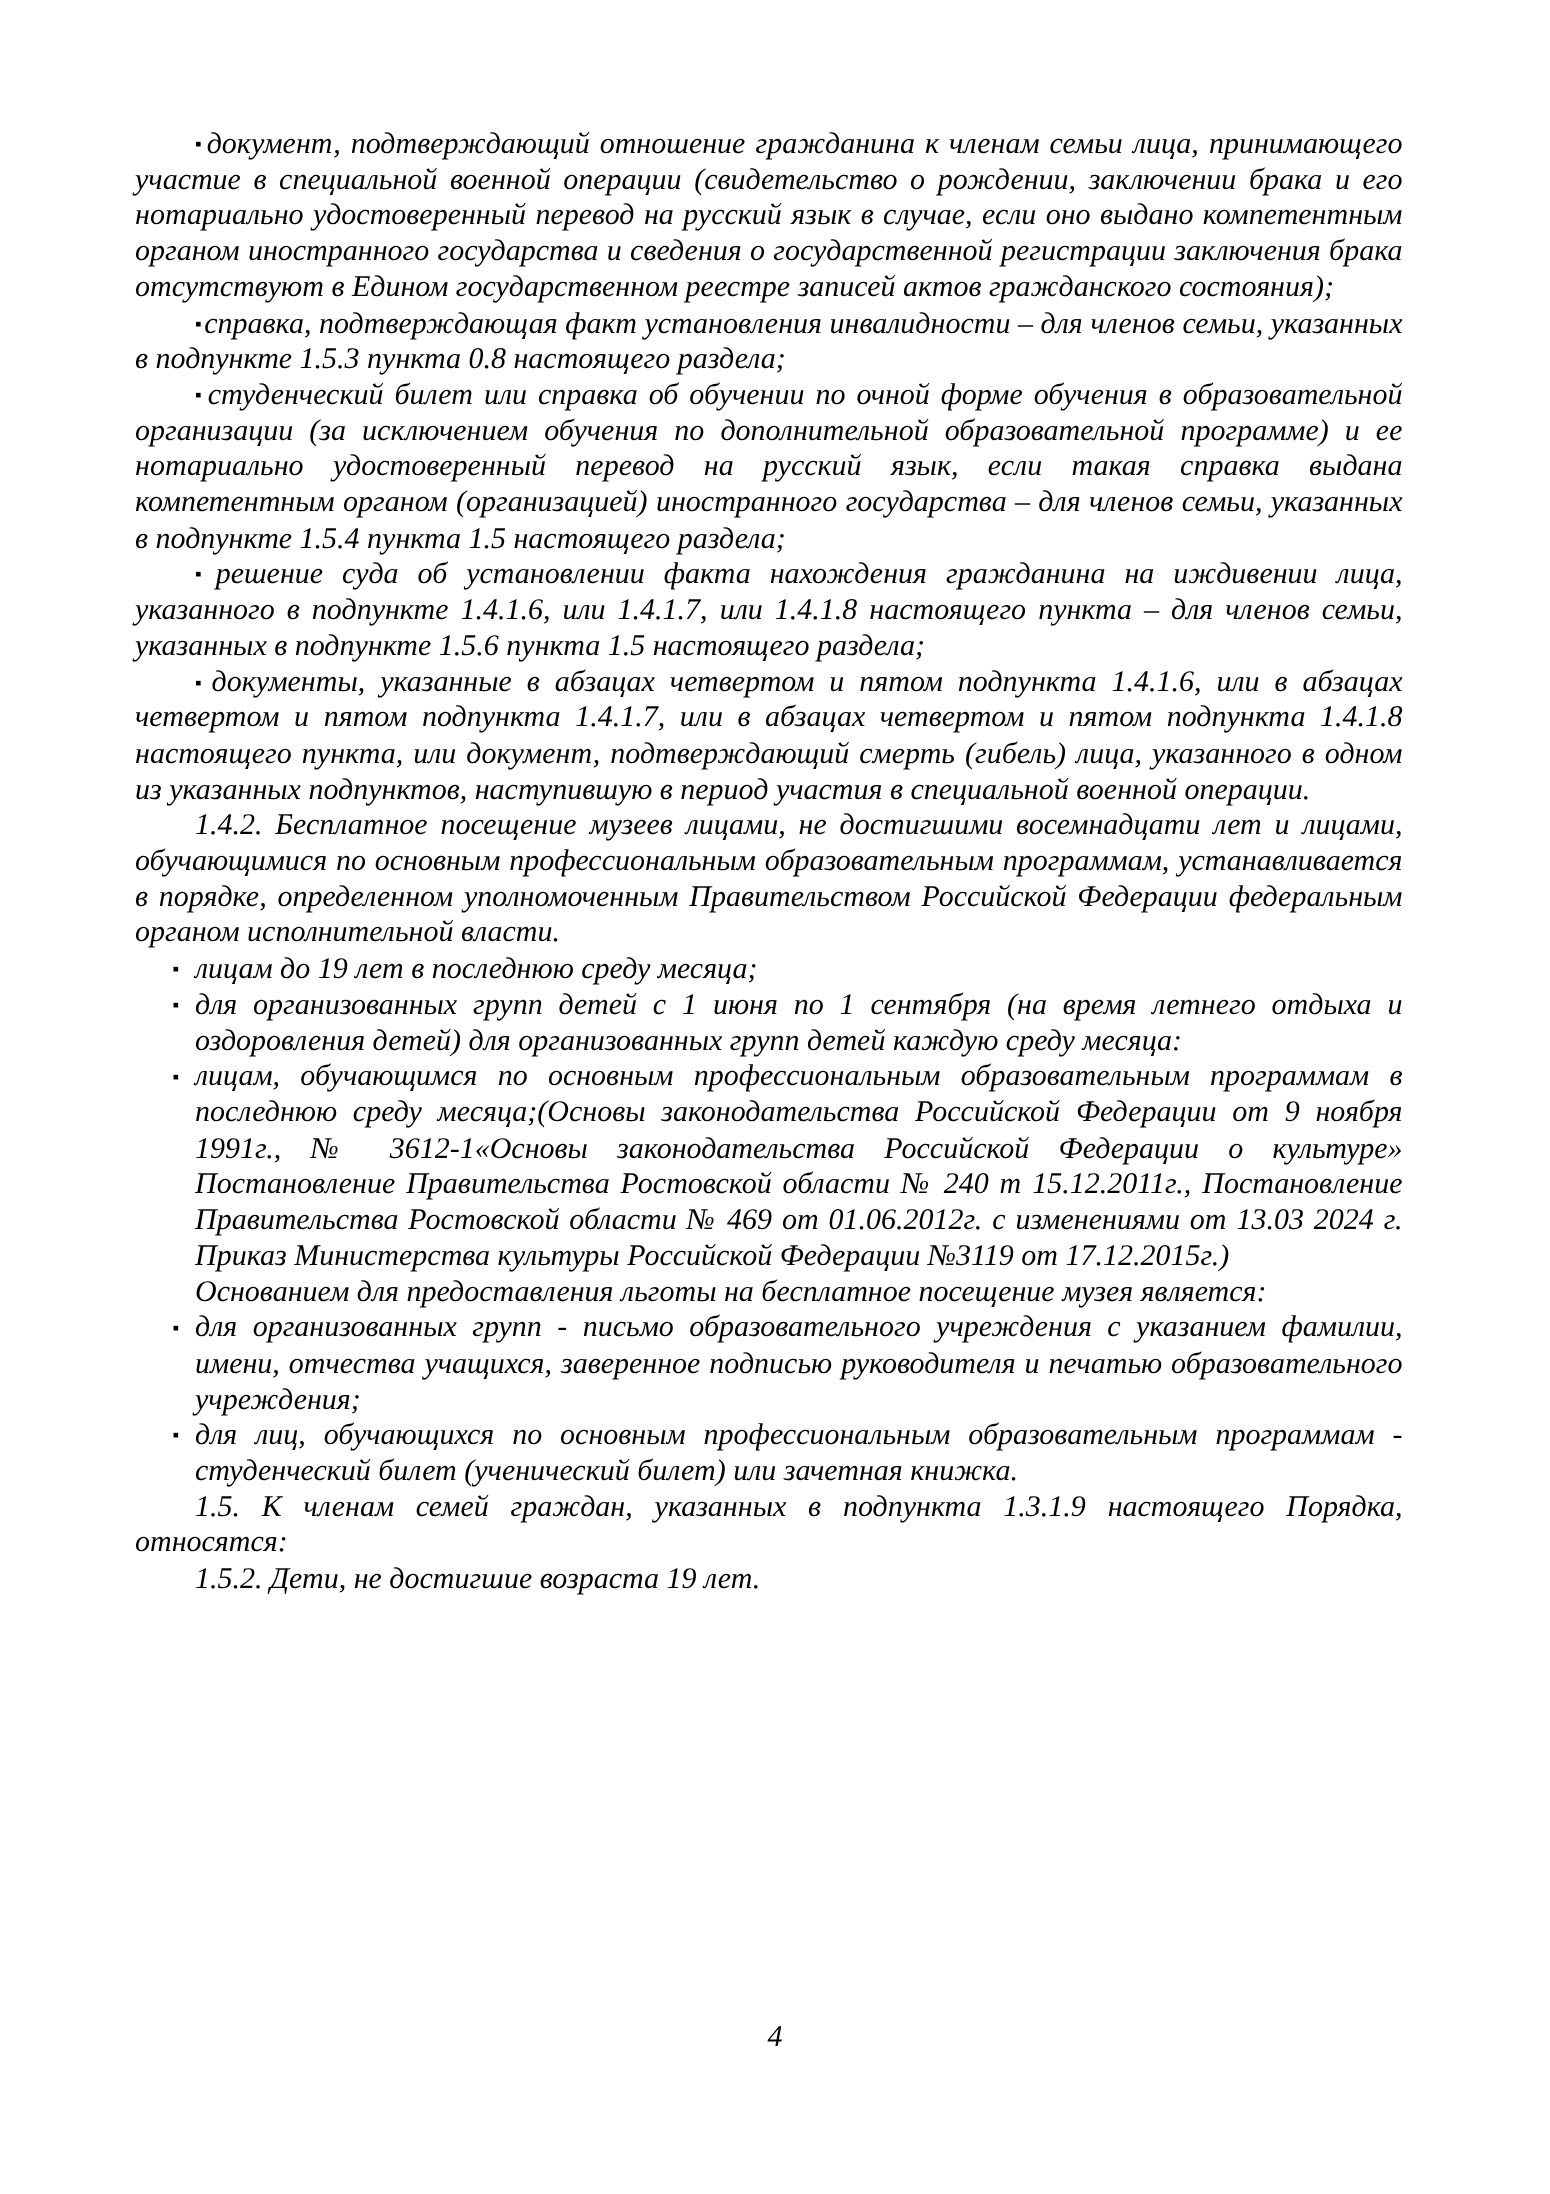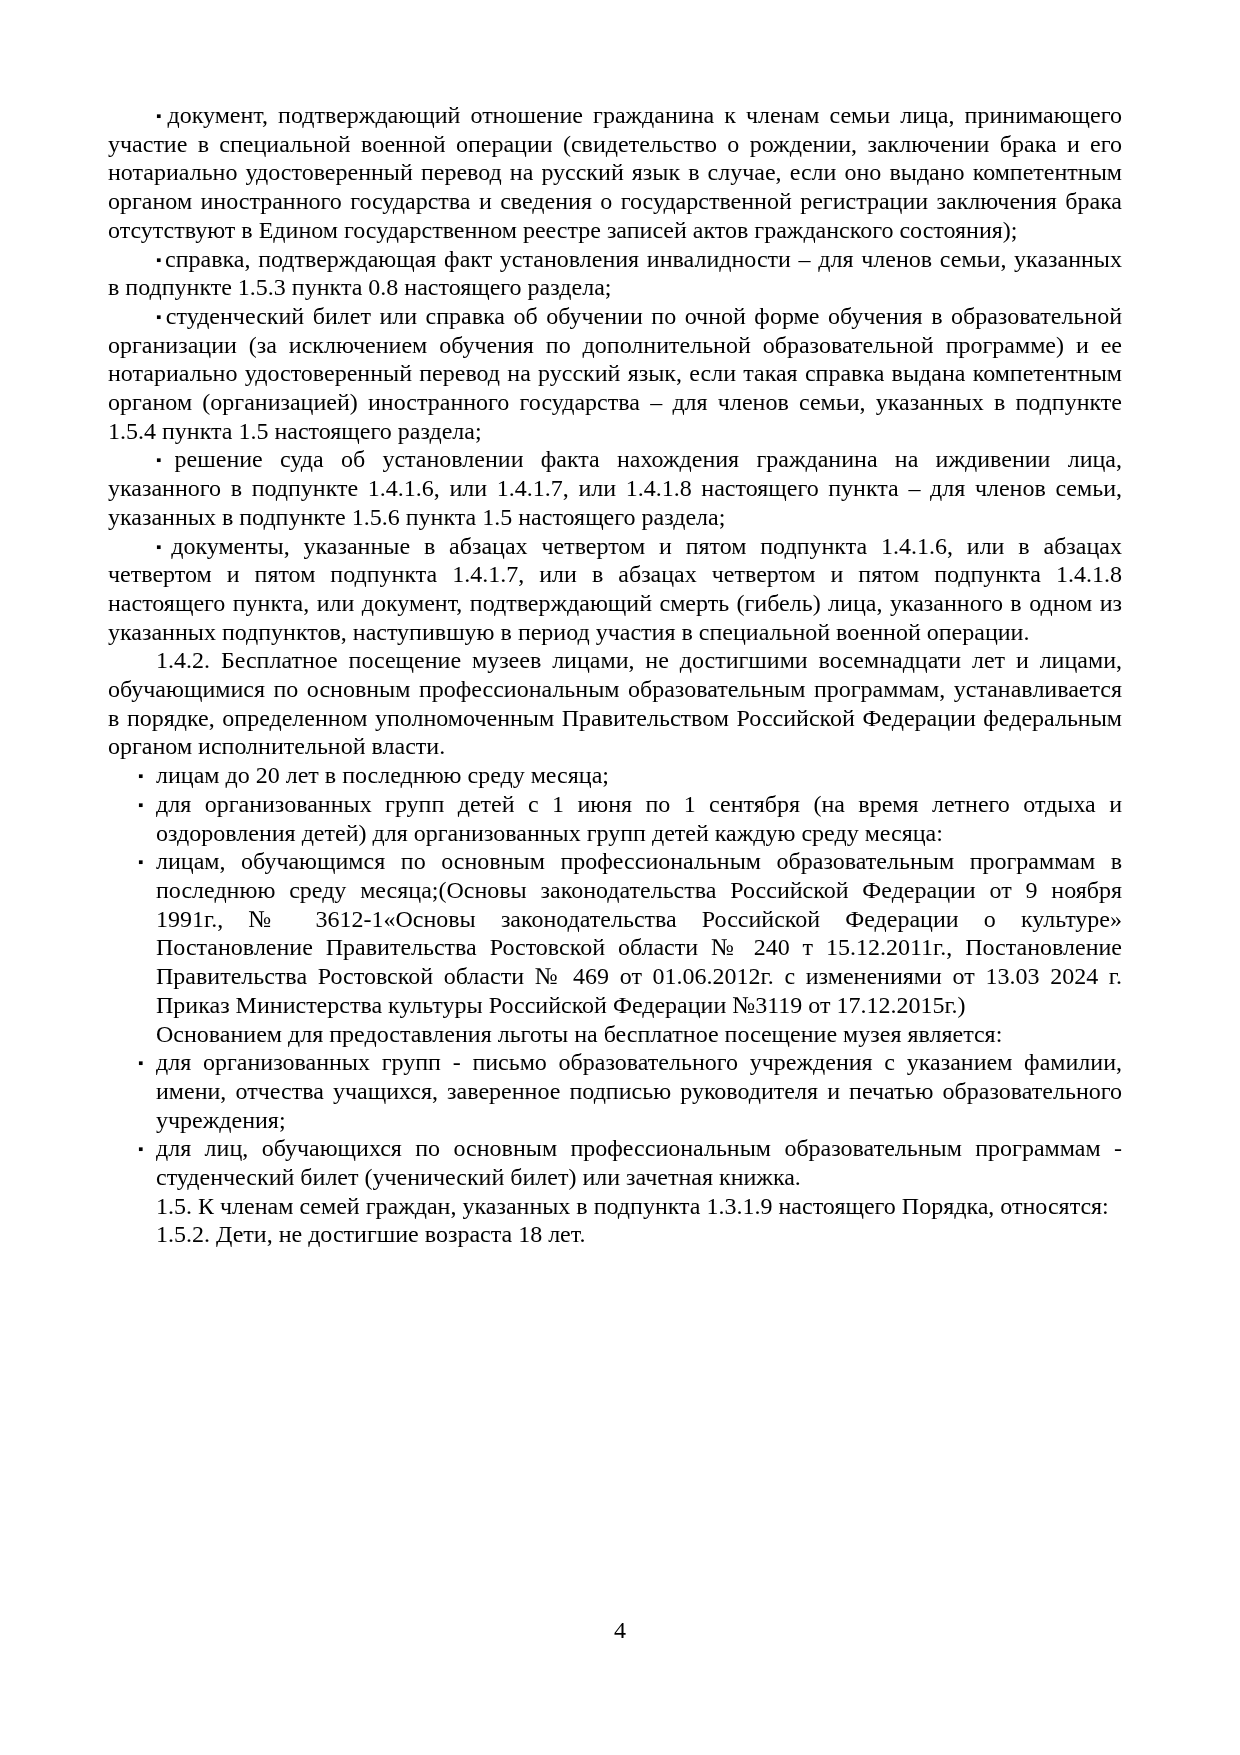--- a/index.html
+++ b/index.html
@@ -8,20 +8,21 @@
     background: #ffffff;
   }
   .page {
     position: relative;
     width: 1240px;
     height: 1755px;
     background: #ffffff;
     color: #000000;
     font-family: "Liberation Serif", "DejaVu Serif", serif;
     overflow: hidden;
+    font-style: italic;
   }
   .content {
     position: absolute;
     left: 108px;
     top: 101px;
     width: 1014px;
     font-size: 24px;
     line-height: 28.7px;
     text-align: justify;
   }
@@ -74,34 +75,34 @@
 
     <p class="ind"><span class="sq">▪</span><span>студенческий билет или справка об обучении по очной форме обучения в образовательной организации (за исключением обучения по дополнительной образовательной программе) и ее нотариально удостоверенный перевод на русский язык, если такая справка выдана компетентным органом (организацией) иностранного государства – для членов семьи, указанных в подпункте 1.5.4 пункта 1.5 настоящего раздела;</span></p>
 
     <p class="ind"><span class="sq">▪</span><span>решение суда об установлении факта нахождения гражданина на иждивении лица, указанного в подпункте 1.4.1.6, или 1.4.1.7, или 1.4.1.8 настоящего пункта – для членов семьи, указанных в подпункте 1.5.6 пункта 1.5 настоящего раздела;</span></p>
 
     <p class="ind"><span class="sq">▪</span><span>документы, указанные в абзацах четвертом и пятом подпункта 1.4.1.6, или в абзацах четвертом и пятом подпункта 1.4.1.7, или в абзацах четвертом и пятом подпункта 1.4.1.8 настоящего пункта, или документ, подтверждающий смерть (гибель) лица, указанного в одном из указанных подпунктов, наступившую в период участия в специальной военной операции.</span></p>
 
     <p class="ind">1.4.2. Бесплатное посещение музеев лицами, не достигшими восемнадцати лет и лицами, обучающимися по основным профессиональным образовательным программам, устанавливается в порядке, определенном уполномоченным Правительством Российской Федерации федеральным органом исполнительной власти.</p>
 
 
-    <div class="li"><span class="li-marker"><span class="sq">▪</span></span><span class="li-t">лицам до 20 лет в последнюю среду месяца;</span></div>
+    <div class="li"><span class="li-marker"><span class="sq">▪</span></span><span class="li-t">лицам до 19 лет в последнюю среду месяца;</span></div>
 
     <div class="li"><span class="li-marker"><span class="sq">▪</span></span><span class="li-t">для организованных групп детей с 1 июня по 1 сентября (на время летнего отдыха и оздоровления детей) для организованных групп детей каждую среду месяца:</span></div>
 
     <div class="li"><span class="li-marker"><span class="sq">▪</span></span><span class="li-t">лицам, обучающимся по основным профессиональным образовательным программам в последнюю среду месяца;(Основы законодательства Российской Федерации от 9 ноября 1991г., № 3612-1«Основы законодательства Российской Федерации о культуре» Постановление Правительства Ростовской области № 240 т 15.12.2011г., Постановление Правительства Ростовской области № 469 от 01.06.2012г. с изменениями от 13.03 2024 г. Приказ Министерства культуры Российской Федерации №3119 от 17.12.2015г.)</span></div>
 
     <p class="block-ind">Основанием для предоставления льготы на бесплатное посещение музея является:</p>
 
     <div class="li"><span class="li-marker"><span class="sq">▪</span></span><span class="li-t">для организованных групп - письмо образовательного учреждения с указанием фамилии, имени, отчества учащихся, заверенное подписью руководителя и печатью образовательного учреждения;</span></div>
 
     <div class="li"><span class="li-marker"><span class="sq">▪</span></span><span class="li-t">для лиц, обучающихся по основным профессиональным образовательным программам - студенческий билет (ученический билет) или зачетная книжка.</span></div>
 
     <p class="ind">1.5. К членам семей граждан, указанных в подпункта 1.3.1.9 настоящего Порядка, относятся:</p>
 
 
-    <p class="ind">1.5.2. Дети, не достигшие возраста 18 лет.</p>
+    <p class="ind">1.5.2. Дети, не достигшие возраста 19 лет.</p>
 
 
   </div>
 
   <div class="footer">4</div>
 </div>
 
 </body></html>

